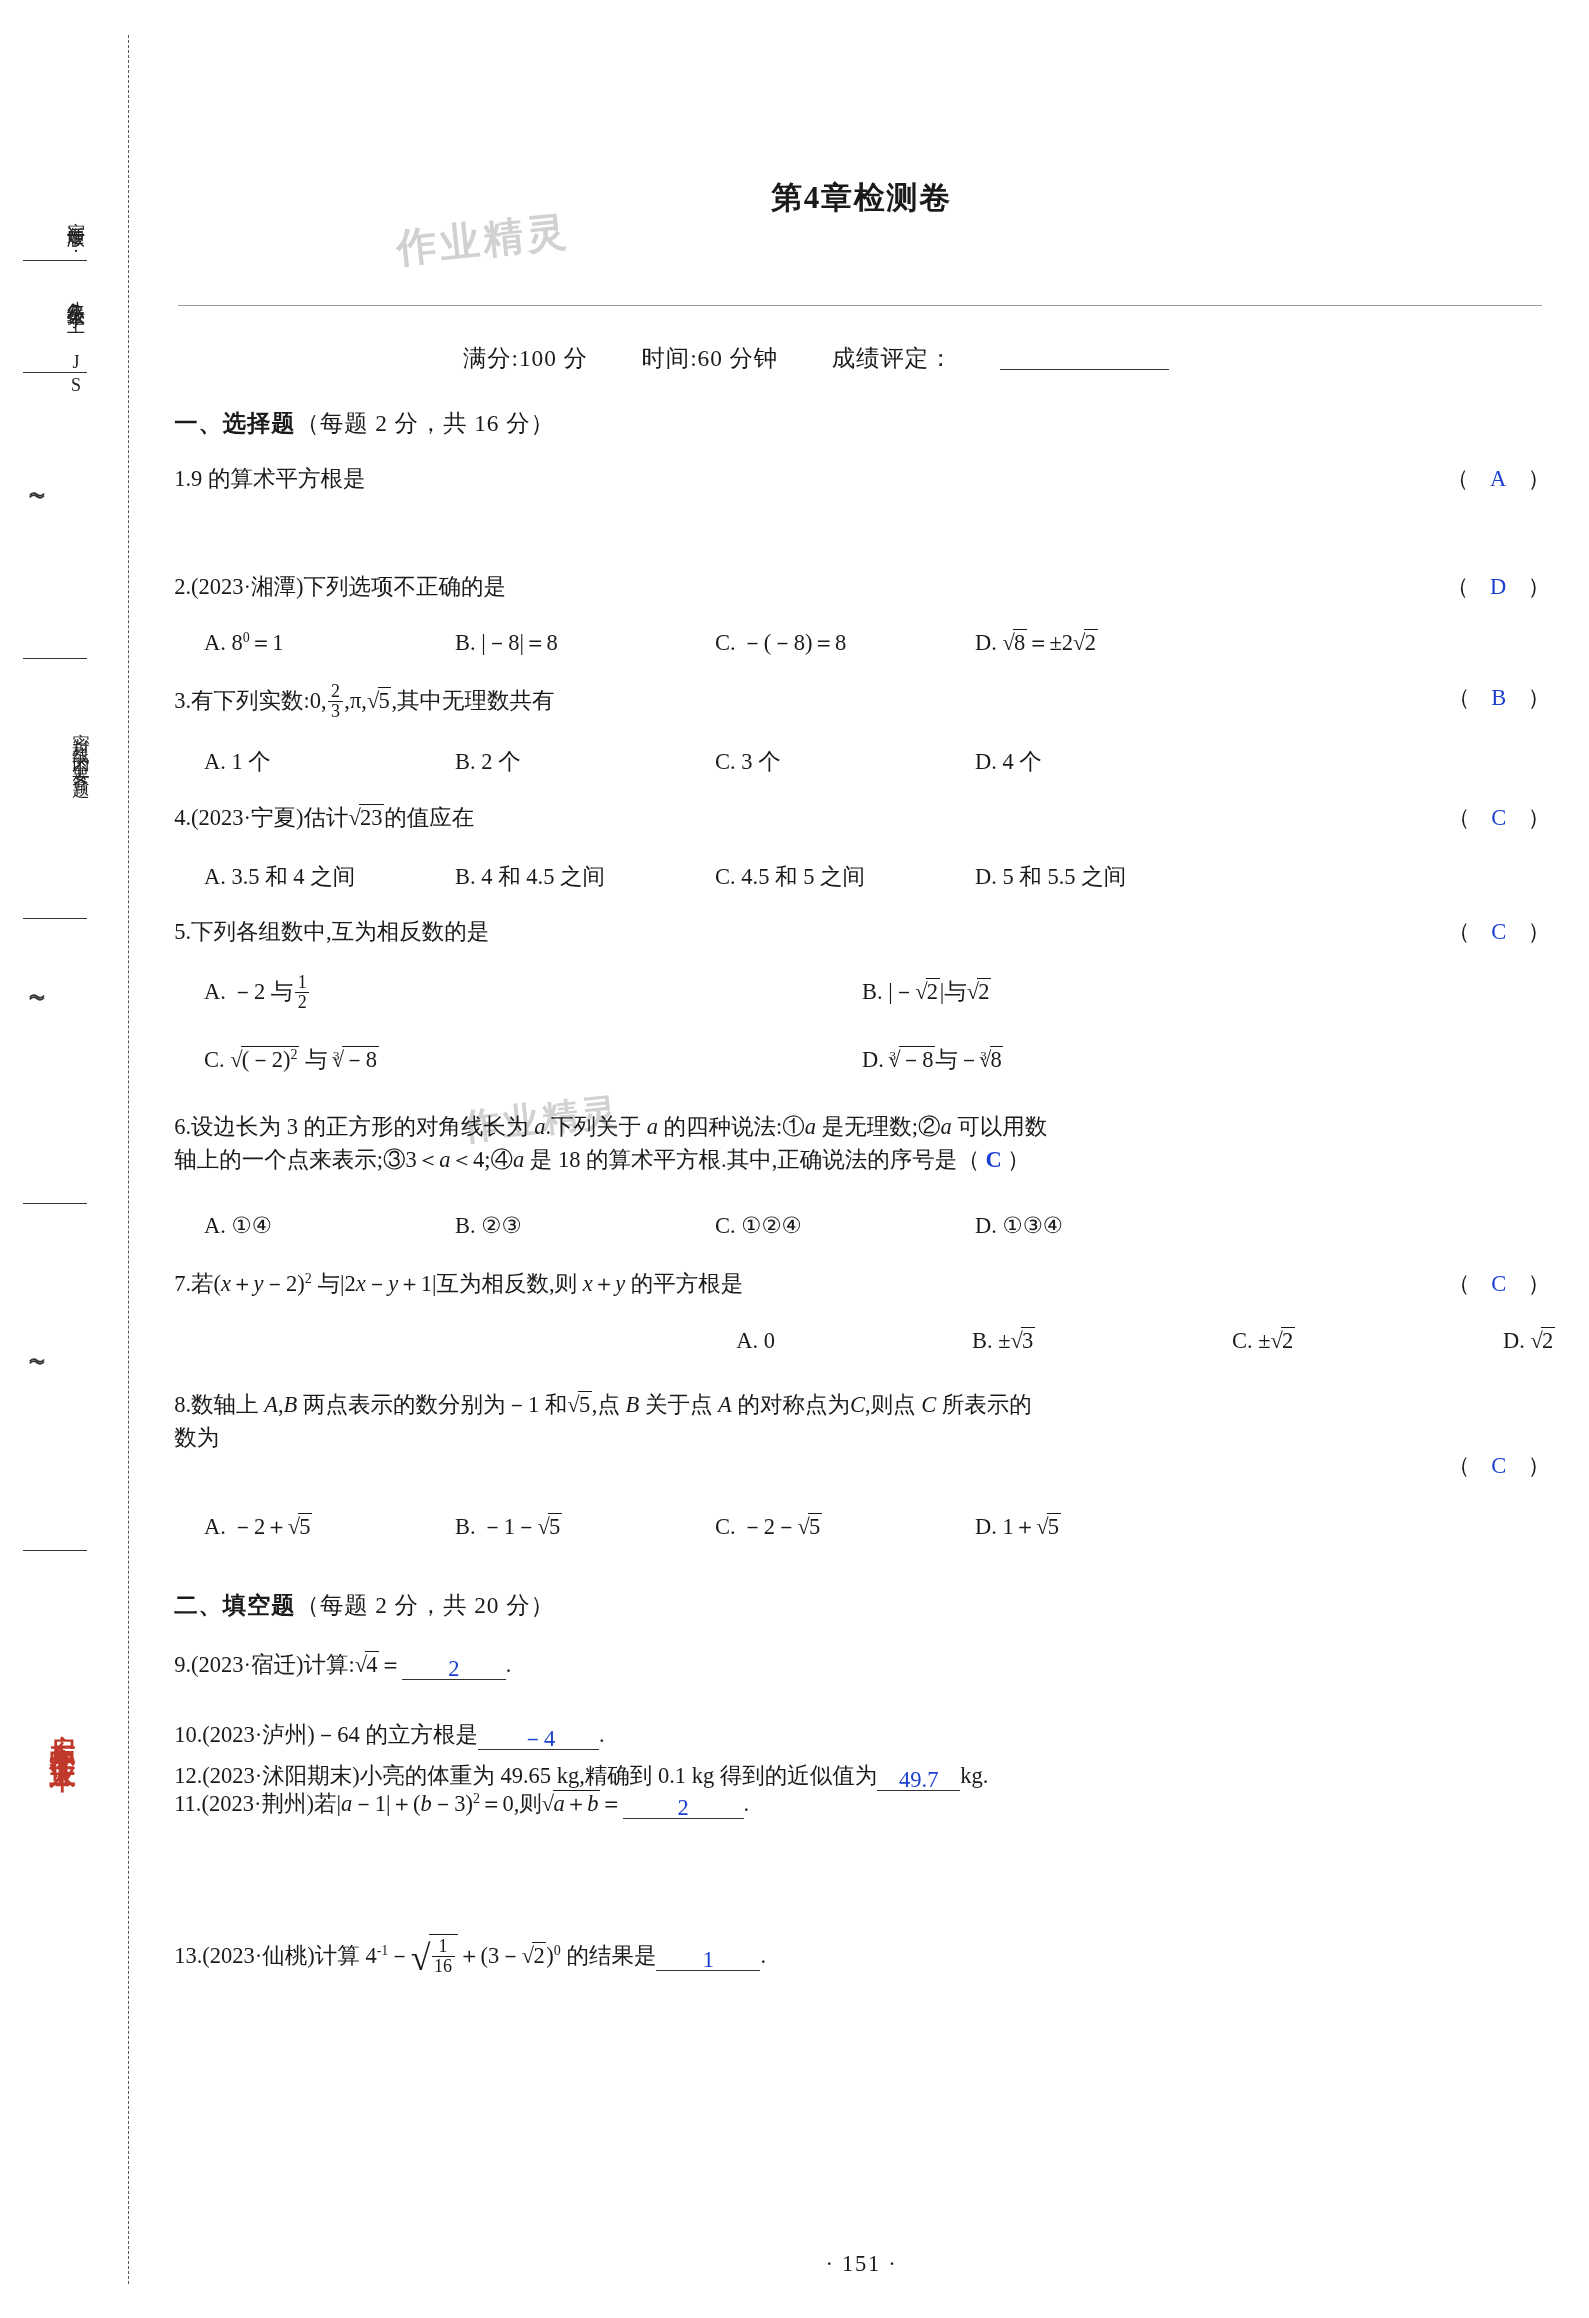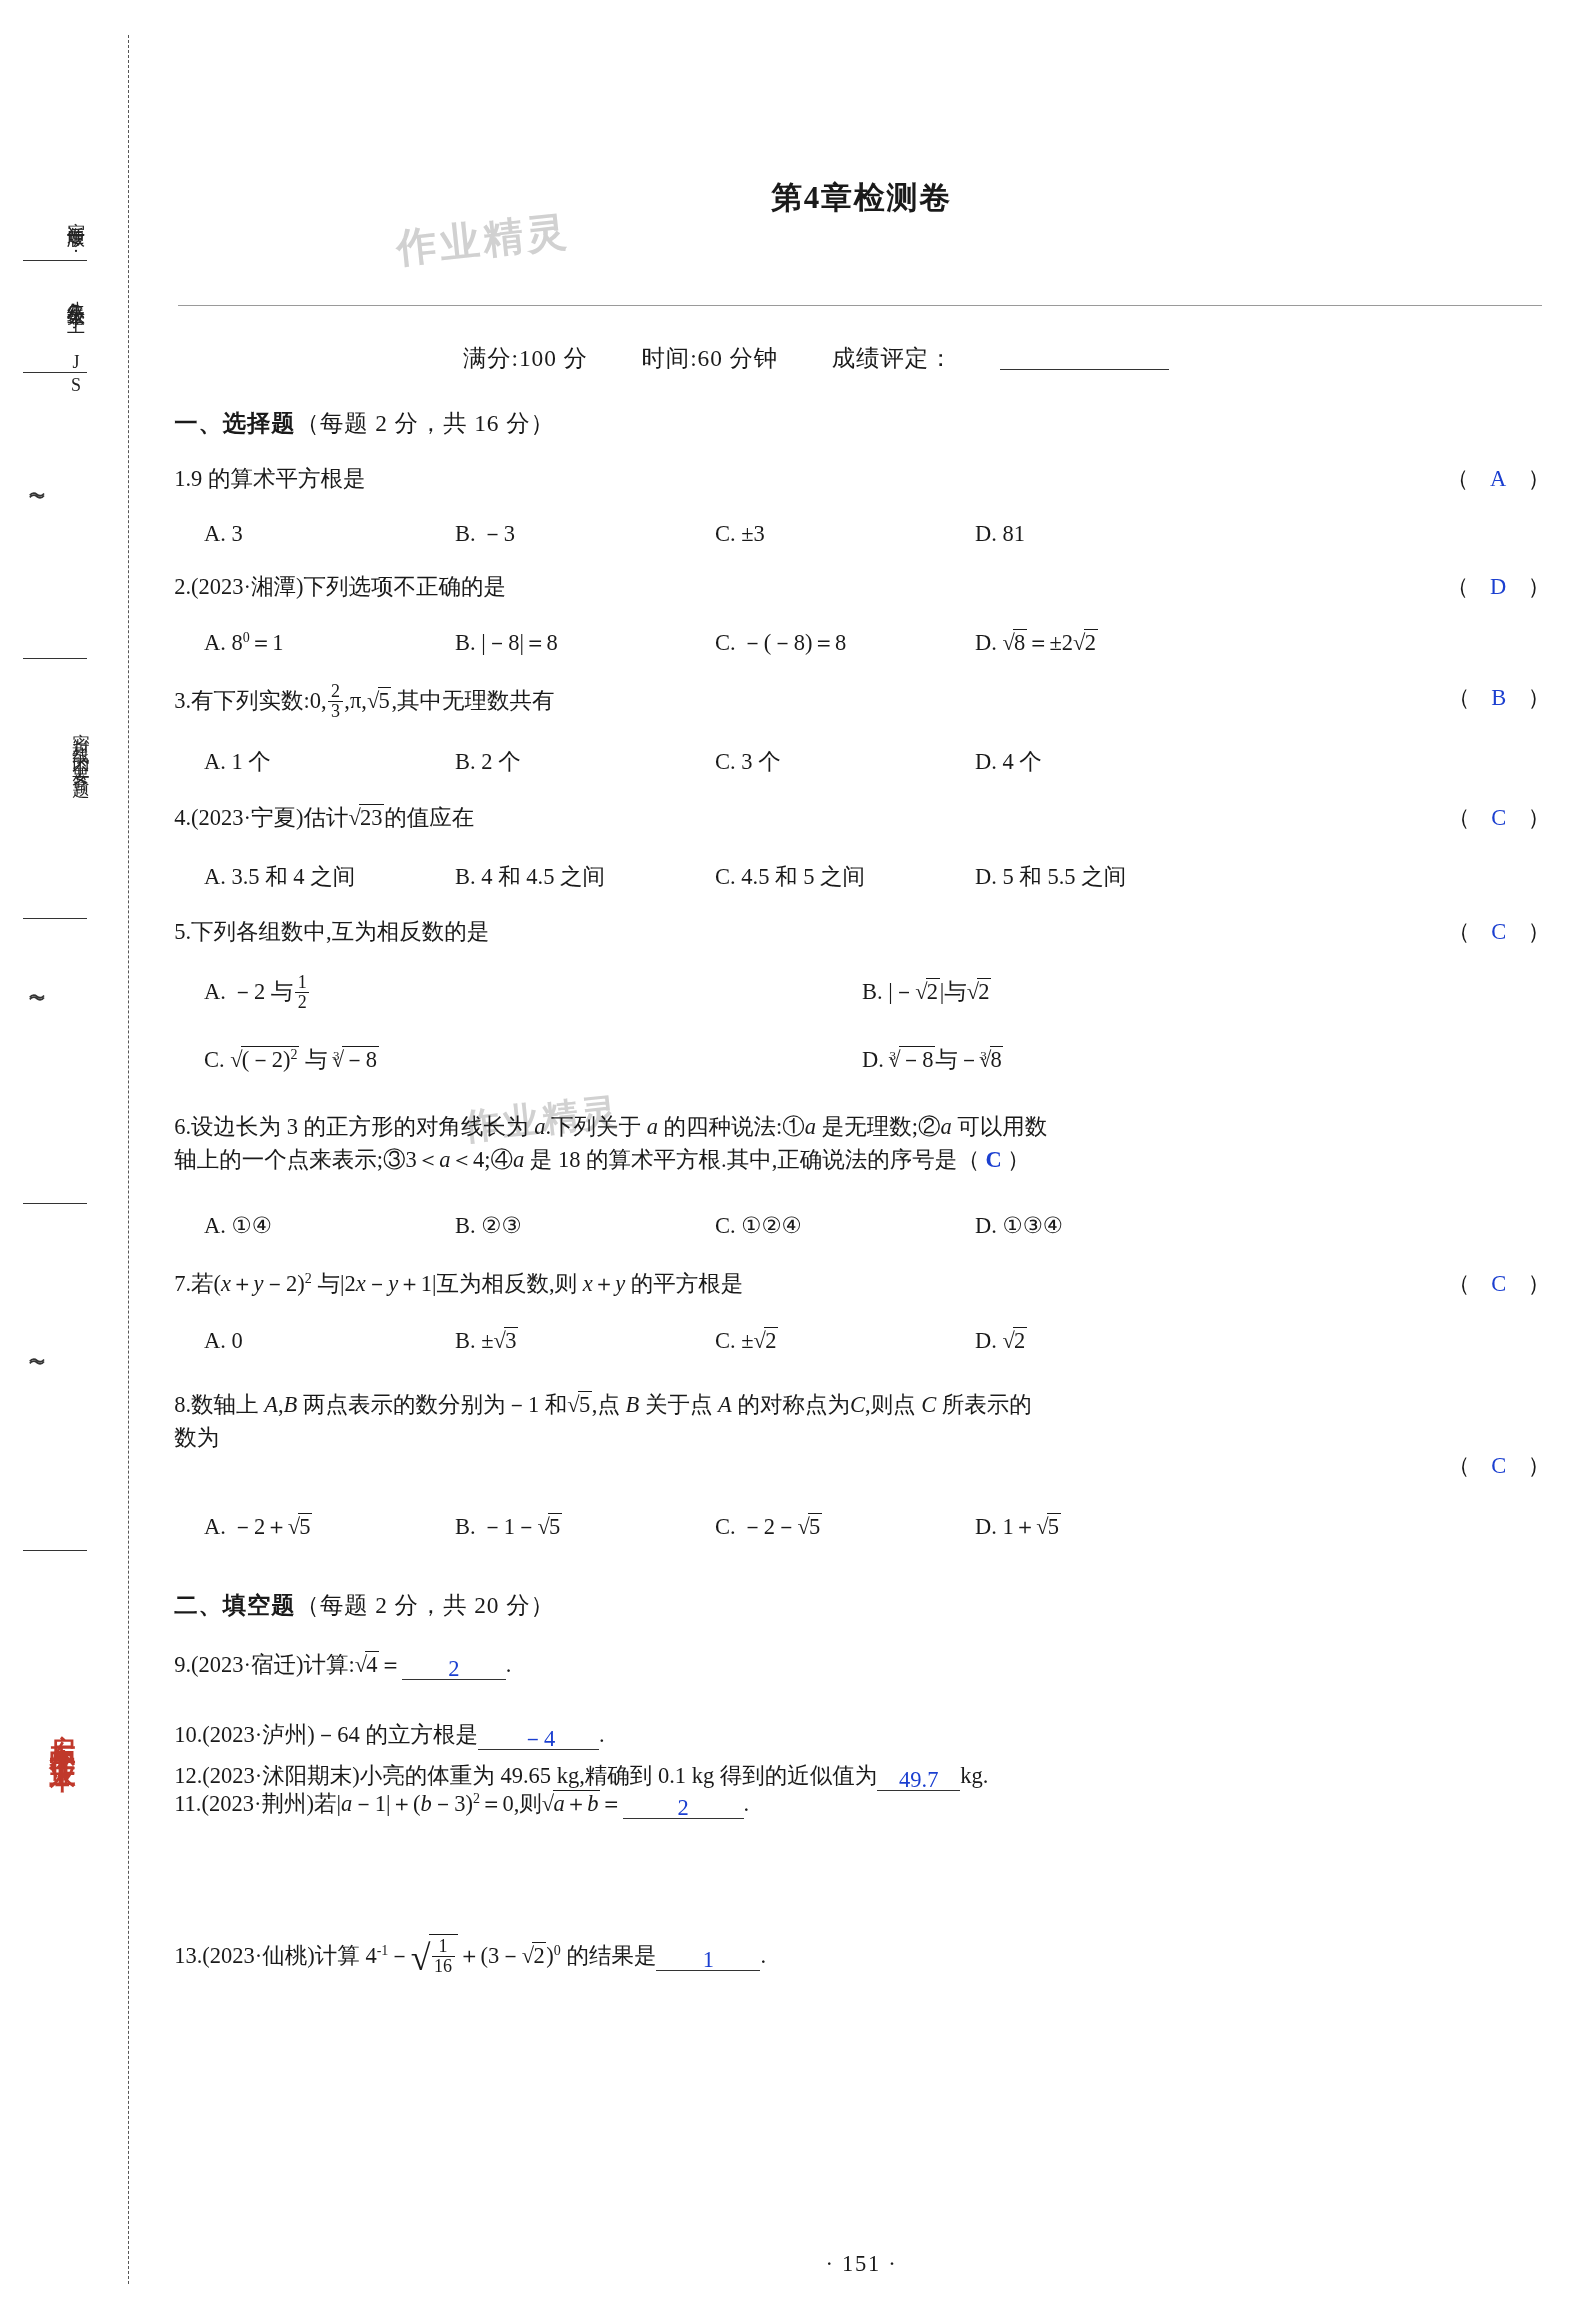--- a/index.html
+++ b/index.html
@@ -266,23 +266,20 @@
     </div>
 
     <div class="section-head" style="top:407px;">
       <span>一、选择题</span><span class="norm">（每题 2 分，共 16 分）</span>
     </div>
 
     <div class="q" style="top:463px;">
       <span>1.</span><span class="stem">9 的算术平方根是</span>
       <span class="ans">（&nbsp;<b>A</b>&nbsp;）</span>
     </div>
-    <div class="opts" style="top:518px;">
-      <span class="o1">A. 3</span><span class="o2">B. －3</span><span class="o3">C. ±3</span><span class="o4">D. 81</span>
-    </div>
 
     <div class="q" style="top:571px;">
       <span>2.</span><span class="stem">(2023·湘潭)下列选项不正确的是</span>
       <span class="ans">（&nbsp;<b>D</b>&nbsp;）</span>
     </div>
     <div class="opts" style="top:627px;">
       <span class="o1">A. 8<sup>0</sup>＝1</span><span class="o2">B. |－8|＝8</span><span class="o3">C. －(－8)＝8</span><span class="o4">D.&nbsp;<span class="sqrt"><span class="rad">√</span><span class="bar">8</span></span>＝±2<span class="sqrt"><span class="rad">√</span><span class="bar">2</span></span></span>
     </div>
 
     <div class="q" style="top:682px;">
@@ -316,21 +313,21 @@
       <span>6.</span><span class="stem">设边长为 3 的正方形的对角线长为 <span class="it">a</span>.下列关于 <span class="it">a</span> 的四种说法:①<span class="it">a</span> 是无理数;②<span class="it">a</span> 可以用数<br>轴上的一个点来表示;③3＜<span class="it">a</span>＜4;④<span class="it">a</span> 是 18 的算术平方根.其中,正确说法的序号是（&nbsp;<b style="color:#1b3fd0">C</b>&nbsp;）</span>
     </div>
     <div class="opts" style="top:1212px;">
       <span class="o1">A. ①④</span><span class="o2">B. ②③</span><span class="o3">C. ①②④</span><span class="o4">D. ①③④</span>
     </div>
 
     <div class="q" style="top:1268px;">
       <span>7.</span><span class="stem">若(<span class="it">x</span>＋<span class="it">y</span>－2)<sup>2</sup> 与|2<span class="it">x</span>－<span class="it">y</span>＋1|互为相反数,则 <span class="it">x</span>＋<span class="it">y</span> 的平方根是</span>
       <span class="ans">（&nbsp;<b>C</b>&nbsp;）</span>
     </div>
-    <div class="opts" style="top:1328px;">
+    <div class="opts" style="top:1328px;text-align:right;">
       <span class="o1">A. 0</span><span class="o2">B. ±<span class="sqrt"><span class="rad">√</span><span class="bar">3</span></span></span><span class="o3">C. ±<span class="sqrt"><span class="rad">√</span><span class="bar">2</span></span></span><span class="o4">D. <span class="sqrt"><span class="rad">√</span><span class="bar">2</span></span></span>
     </div>
 
     <div class="q" style="top:1389px;">
       <span>8.</span><span class="stem">数轴上 <span class="it">A</span>,<span class="it">B</span> 两点表示的数分别为－1 和<span class="sqrt"><span class="rad">√</span><span class="bar">5</span></span>,点 <span class="it">B</span> 关于点 <span class="it">A</span> 的对称点为<span class="it">C</span>,则点 <span class="it">C</span> 所表示的<br>数为</span>
       <span class="ans" style="top:61px;">（&nbsp;<b>C</b>&nbsp;）</span>
     </div>
     <div class="opts" style="top:1511px;">
       <span class="o1">A. －2＋<span class="sqrt"><span class="rad">√</span><span class="bar">5</span></span></span><span class="o2">B. －1－<span class="sqrt"><span class="rad">√</span><span class="bar">5</span></span></span><span class="o3">C. －2－<span class="sqrt"><span class="rad">√</span><span class="bar">5</span></span></span><span class="o4">D. 1＋<span class="sqrt"><span class="rad">√</span><span class="bar">5</span></span></span>
     </div>

